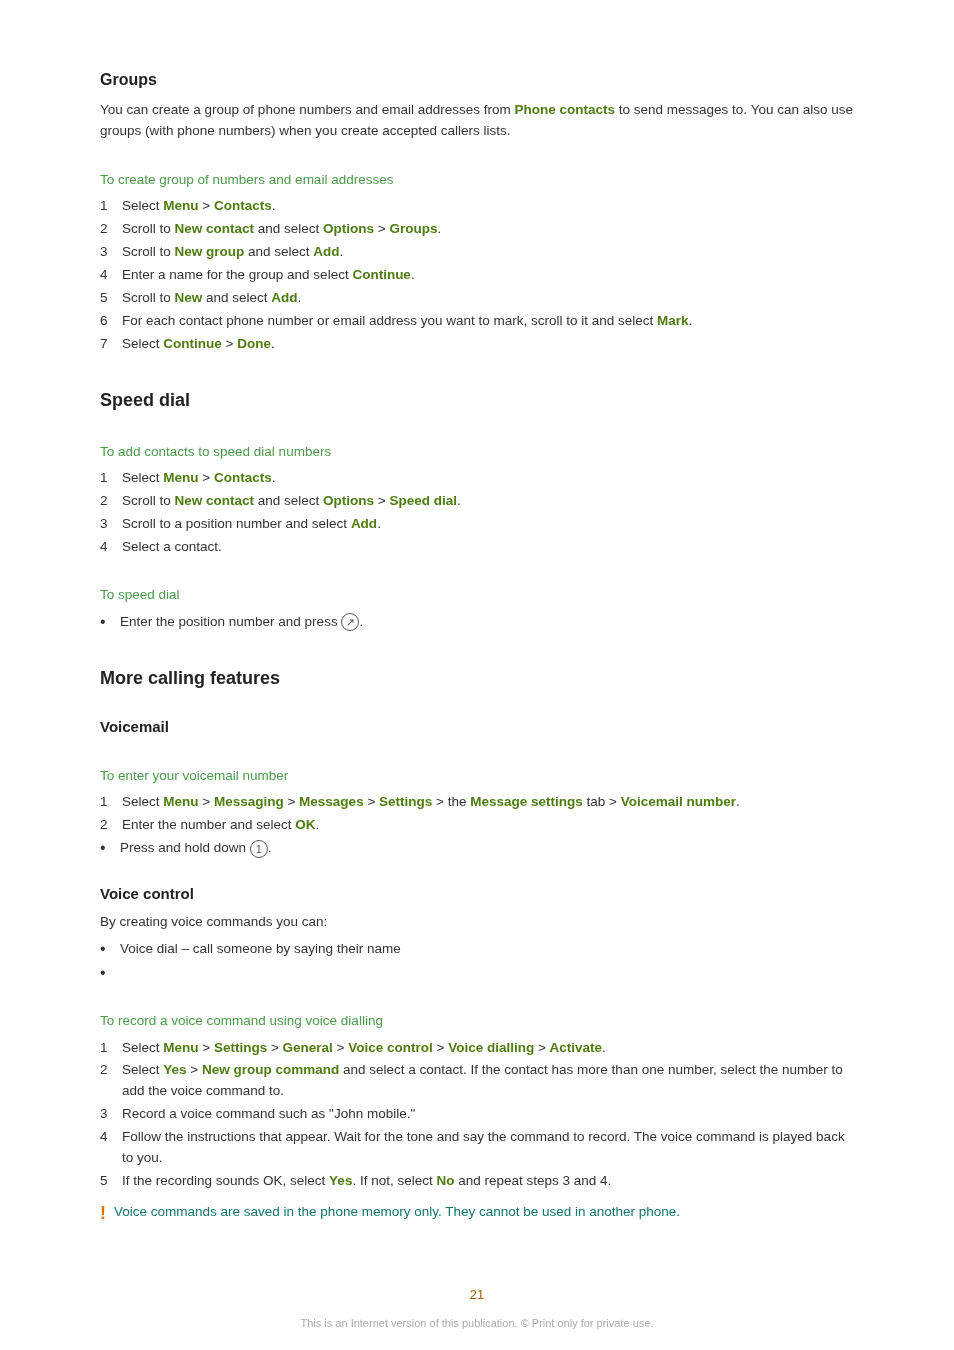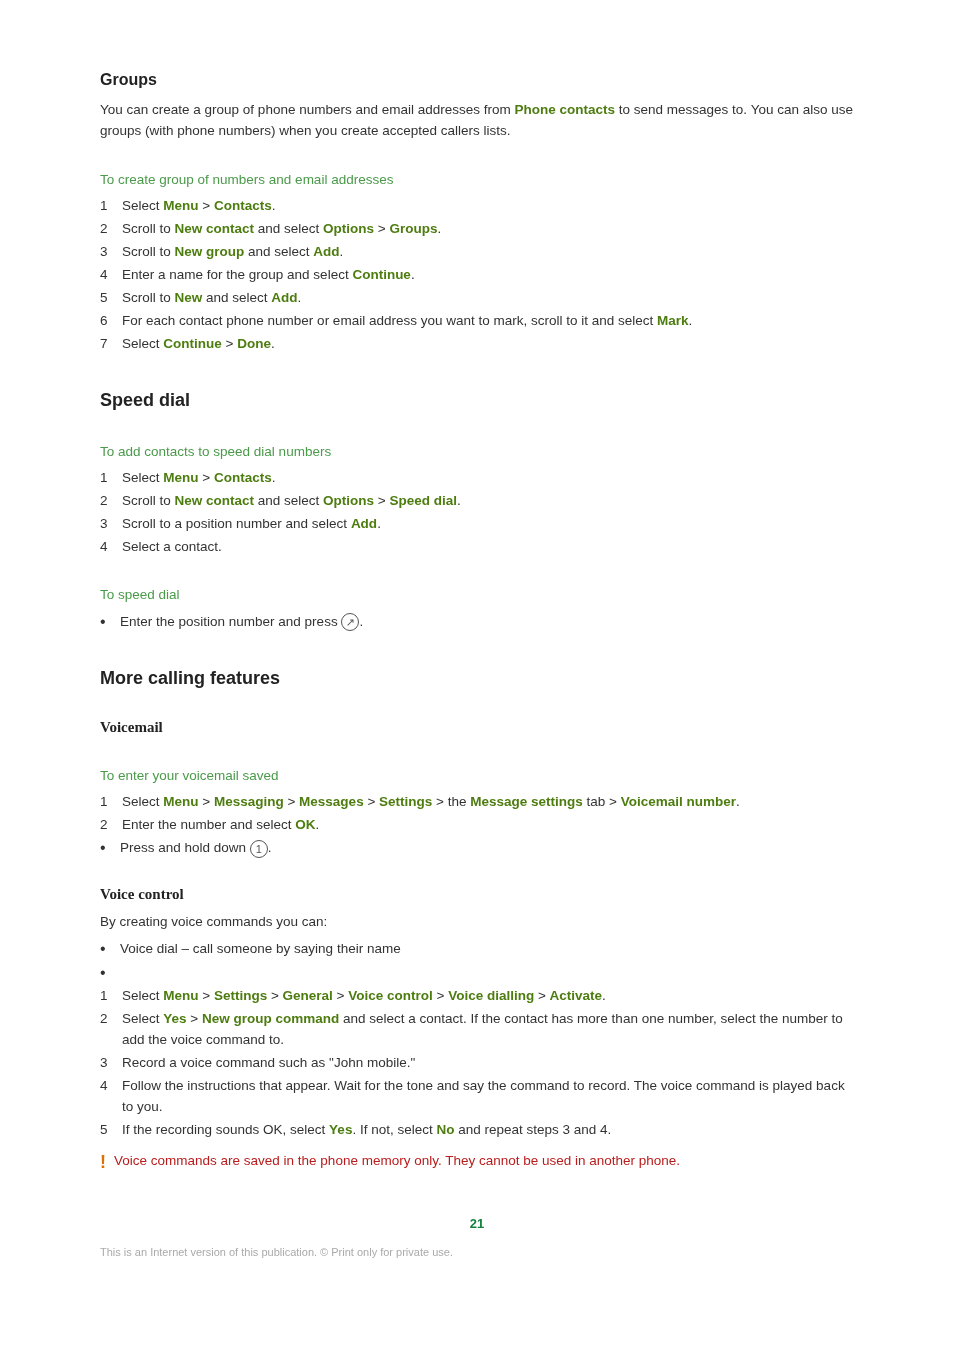--- a/index.html
+++ b/index.html
@@ -24,21 +24,20 @@
       font-weight: bold;
       border-bottom: none;
       margin-bottom: 8px;
       margin-top: 32px;
     }
     .section-title-medium {
       font-size: 15px;
       font-weight: bold;
       margin-bottom: 6px;
       margin-top: 24px;
-      font-family: Liberation Serif, serif;
     }
     .subsection-title {
       color: #4a9a4a;
       font-size: 13.5px;
       font-weight: normal;
       margin-top: 28px;
       margin-bottom: 6px;
     }
     .body-text {
       font-size: 13.5px;
@@ -82,44 +81,44 @@
       font-size: 16px;
       line-height: 1.3;
     }
     b, strong {
       font-weight: bold;
       color: #4d7c0f;
     }
     .page-number {
       text-align: center;
       font-size: 13px;
-      color: #15803d;
-      margin-top: 40px;
-      font-weight: bold;
+      color: #a16207;
+      margin-top: 60px;
     }
     .footer-text {
+      text-align: center;
       font-size: 11px;
       color: #aaa;
       margin-top: 10px;
     }
     .notice-row {
       display: flex;
       gap: 8px;
       align-items: flex-start;
       margin-top: 10px;
     }
     .notice-icon {
       font-size: 18px;
       color: #e07000;
       line-height: 1.3;
       font-weight: bold;
     }
     .notice-text {
       font-size: 13.5px;
-      color: #b91c1c;
+      color: #0f766e;
       line-height: 1.55;
     }
     .dial-icon {
       display: inline-block;
       border: 1.5px solid #555;
       border-radius: 50%;
       width: 18px;
       height: 18px;
       text-align: center;
       line-height: 17px;
@@ -204,21 +203,21 @@
     </li>
   </ul>
 </div>
 
 <div style="margin-top: 32px;">
   <div class="section-title-large">More calling features</div>
 
   <div>
     <div class="section-title-medium">Voicemail</div>
 
-    <div class="subsection-title">To enter your voicemail saved</div>
+    <div class="subsection-title">To enter your voicemail number</div>
     <ol class="numbered-list">
       <li>
         <span class="list-num">1</span>
         <span>Select <strong>Menu</strong> &gt; <strong>Messaging</strong> &gt; <strong>Messages</strong> &gt; <strong>Settings</strong> &gt; the <strong>Message settings</strong> tab &gt; <strong>Voicemail number</strong>.</span>
       </li>
       <li>
         <span class="list-num">2</span>
         <span>Enter the number and select <strong>OK</strong>.</span>
       </li>
     </ol>
@@ -238,20 +237,21 @@
     <ul class="bullet-list">
       <li>
         <span class="bullet-dot">•</span>
         <span>Voice dial – call someone by saying their name</span>
       </li>
       <li>
         <span class="bullet-dot">•</span>
       </li>
     </ul>
 
+    <div class="subsection-title">To record a voice command using voice dialling</div>
 
     <ol class="numbered-list">
       <li>
         <span class="list-num">1</span>
         <span>Select <strong>Menu</strong> &gt; <strong>Settings</strong> &gt; <strong>General</strong> &gt; <strong>Voice control</strong> &gt; <strong>Voice dialling</strong> &gt; <strong>Activate</strong>.</span>
       </li>
       <li>
         <span class="list-num">2</span>
         <span>Select <strong>Yes</strong> &gt; <strong>New group command</strong> and select a contact. If the contact has more than one number, select the number to add the voice command to.</span>
       </li>

